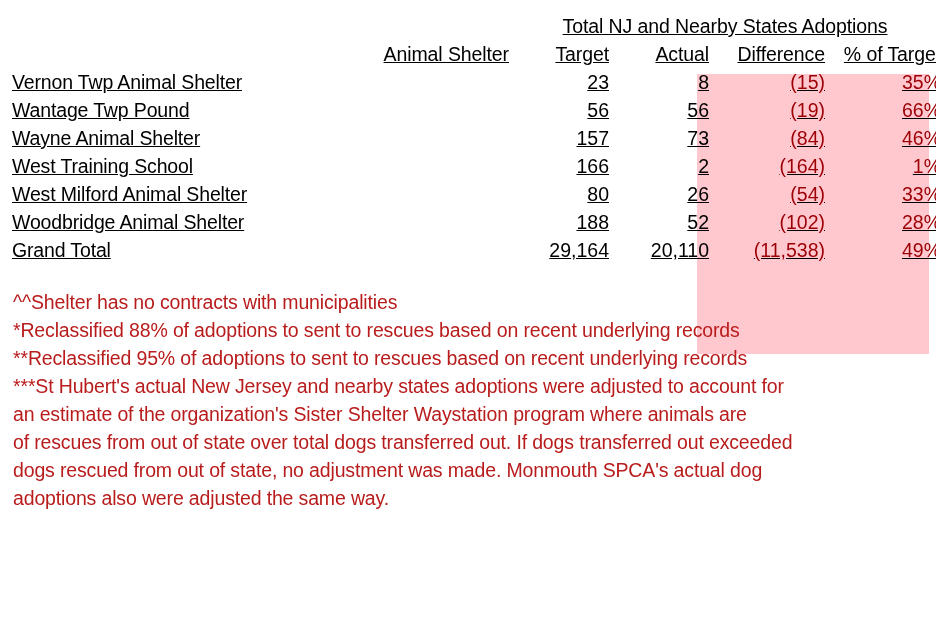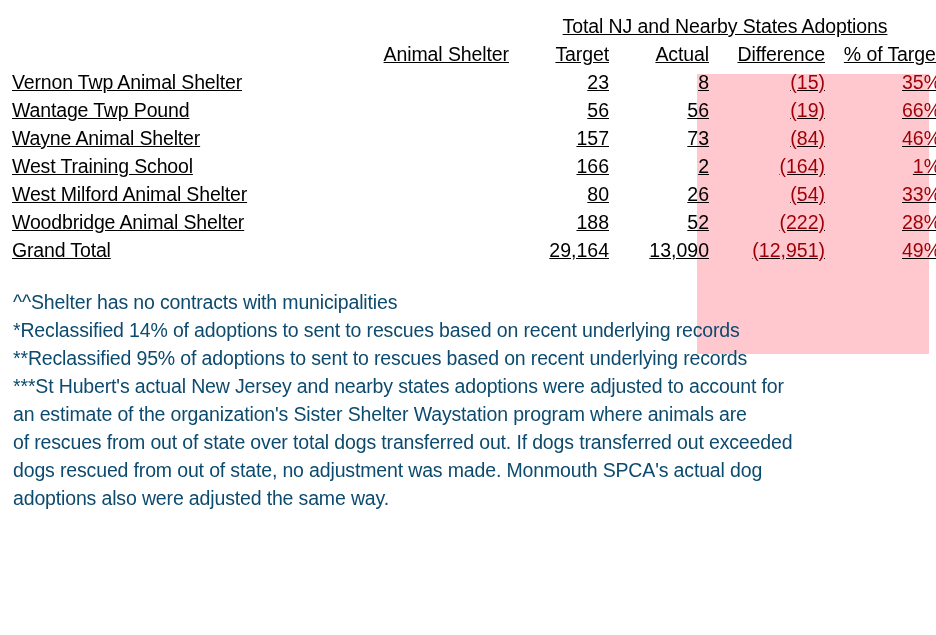--- a/index.html
+++ b/index.html
@@ -111,21 +111,21 @@
     z-index: 1;
     margin-top: 24px;
     padding-left: 13px;
   }
   .footnote-line {
     font-size: 19.5px;
     line-height: 28px;
     height: 28px;
     white-space: nowrap;
     letter-spacing: -0.15px;
-    color: #0c4a6e;
+    color: #b91c1c;
   }
 </style>
 </head>
 <body>
 
 <div id="sheet">
 
   <div class="highlight-block"></div>
 
   <table class="grid">
@@ -183,37 +183,37 @@
         <td class="name">West Milford Animal Shelter</td>
         <td class="num">80</td>
         <td class="num">26</td>
         <td class="diff">(54)</td>
         <td class="pct">33%</td>
       </tr>
       <tr>
         <td class="name">Woodbridge Animal Shelter</td>
         <td class="num">188</td>
         <td class="num">52</td>
-        <td class="diff">(222)</td>
+        <td class="diff">(102)</td>
         <td class="pct">28%</td>
       </tr>
       <tr>
         <td class="name">Grand Total</td>
         <td class="num">29,164</td>
-        <td class="num">13,090</td>
-        <td class="diff">(12,951)</td>
+        <td class="num">20,110</td>
+        <td class="diff">(11,538)</td>
         <td class="pct">49%</td>
       </tr>
 
     </tbody>
   </table>
 
   <div class="footnotes">
     <div class="footnote-line">^^Shelter has no contracts with municipalities</div>
-    <div class="footnote-line">*Reclassified 14% of adoptions to sent to rescues based on recent underlying records</div>
+    <div class="footnote-line">*Reclassified 88% of adoptions to sent to rescues based on recent underlying records</div>
     <div class="footnote-line">**Reclassified 95% of adoptions to sent to rescues based on recent underlying records</div>
     <div class="footnote-line">***St Hubert's actual New Jersey and nearby states adoptions were adjusted to account for</div>
     <div class="footnote-line">an estimate of the organization's Sister Shelter Waystation program where animals are</div>
     <div class="footnote-line">of rescues from out of state over total dogs transferred out. If dogs transferred out exceeded</div>
     <div class="footnote-line">dogs rescued from out of state, no adjustment was made. Monmouth SPCA's actual dog</div>
     <div class="footnote-line">adoptions also were adjusted the same way.</div>
   </div>
 
 </div>
 

